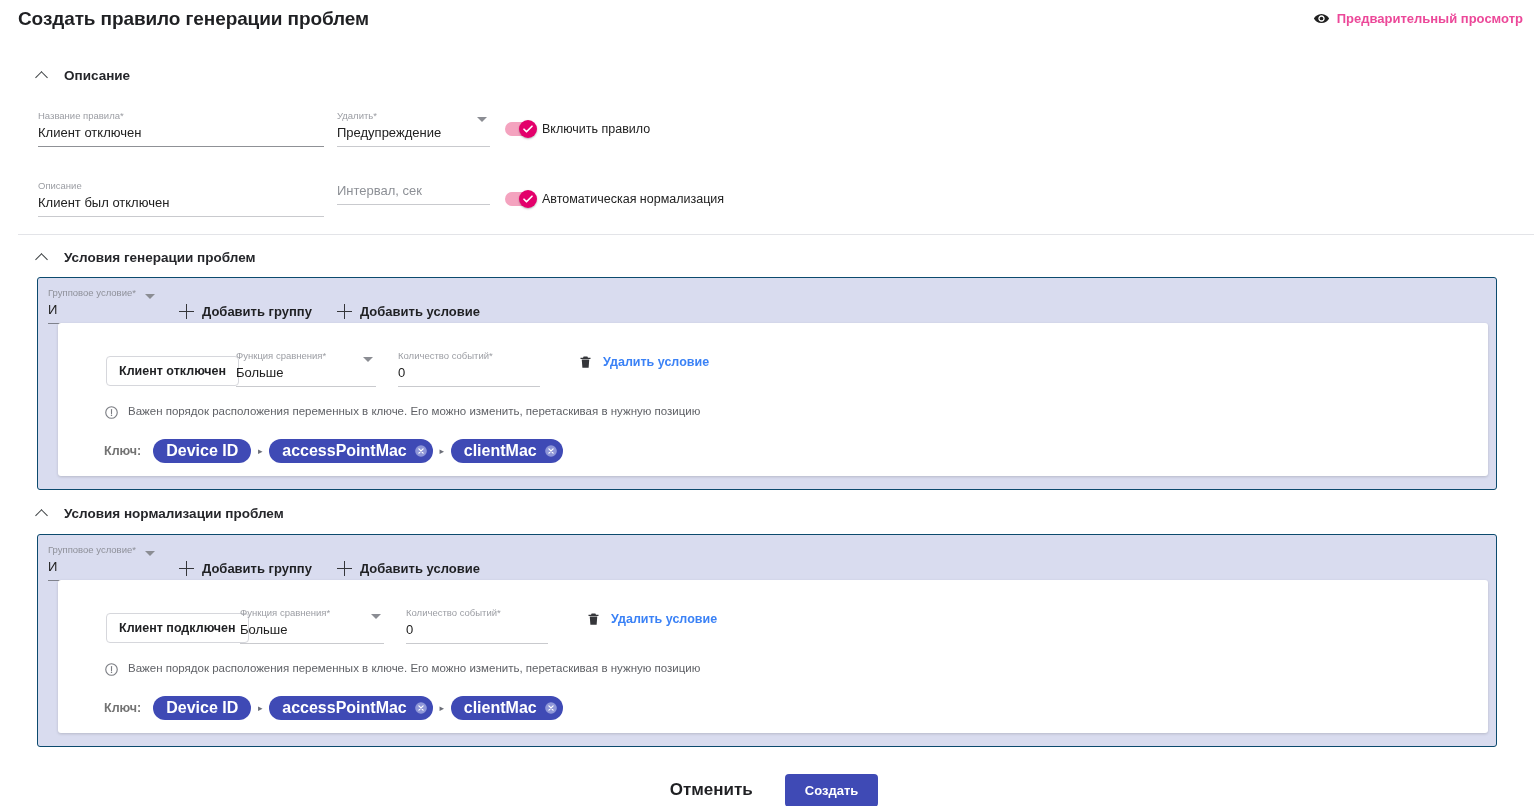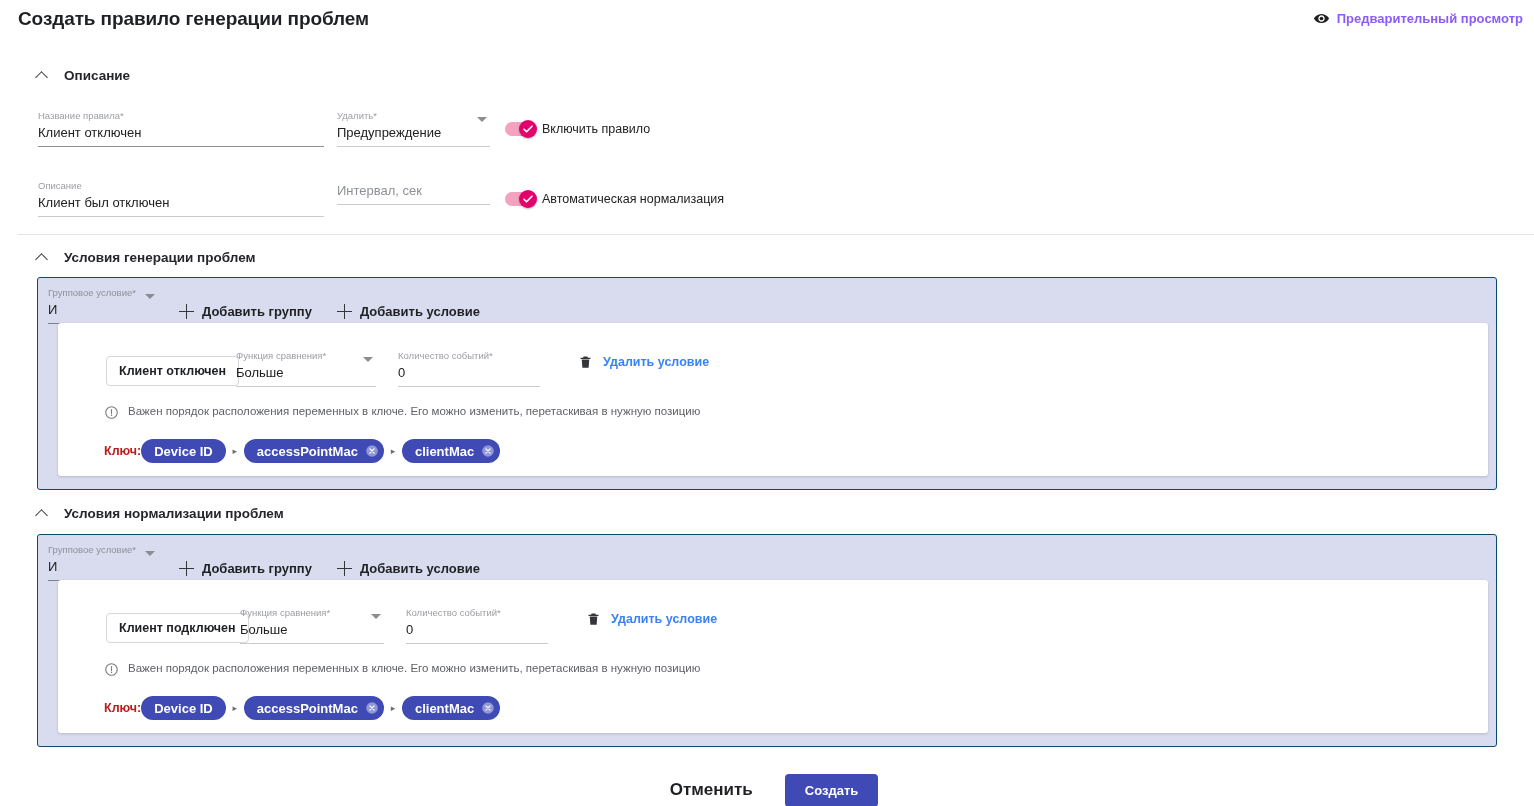--- a/index.html
+++ b/index.html
@@ -40,21 +40,21 @@
     top: 10px;
     display: flex;
     align-items: center;
     gap: 7px;
     cursor: pointer;
     user-select: none;
   }
   .preview-btn .label {
     font-size: 13px;
     font-weight: bold;
-    color: #8b5cf6;
+    color: #ec4899;
     white-space: nowrap;
   }
   .eye-icon { width: 17px; height: 17px; display: block; }
 
   
   .section-head {
     display: flex;
     align-items: center;
     gap: 16px;
     cursor: pointer;
@@ -275,32 +275,33 @@
   }
 
   .key-row {
     position: absolute;
     display: flex;
     align-items: center;
   }
   .key-row .klabel {
     font-size: 12.5px;
     font-weight: bold;
-    color: #b91c1c;
+    color: #737373;
+    margin-right: 12px;
     white-space: nowrap;
   }
   .chip {
     height: 24px;
     border-radius: 12px;
     background: #3f4ab5;
     color: #fff;
     display: inline-flex;
     align-items: center;
     padding: 0 13px;
-    font-size: 13px;
+    font-size: 16px;
     font-weight: bold;
     white-space: nowrap;
     cursor: grab;
   }
   .chip.has-x { padding-right: 5px; }
   .chip .chip-x {
     margin-left: 7px;
     width: 14px; height: 14px;
     flex: none;
     display: block;

